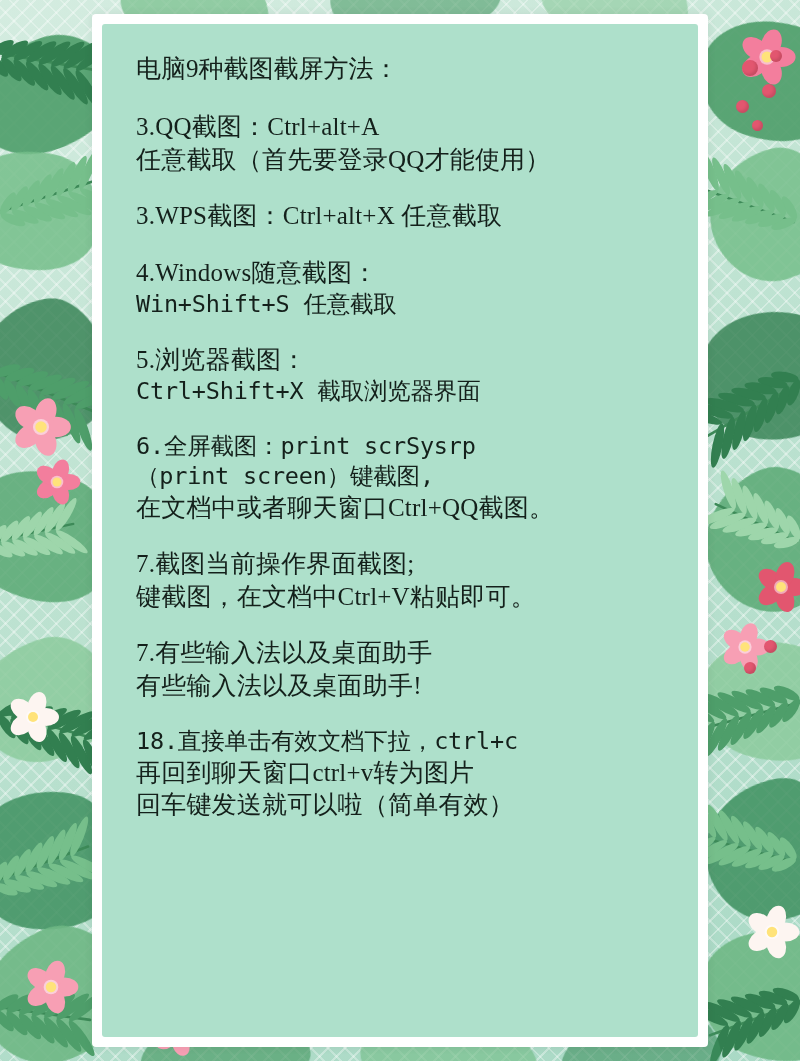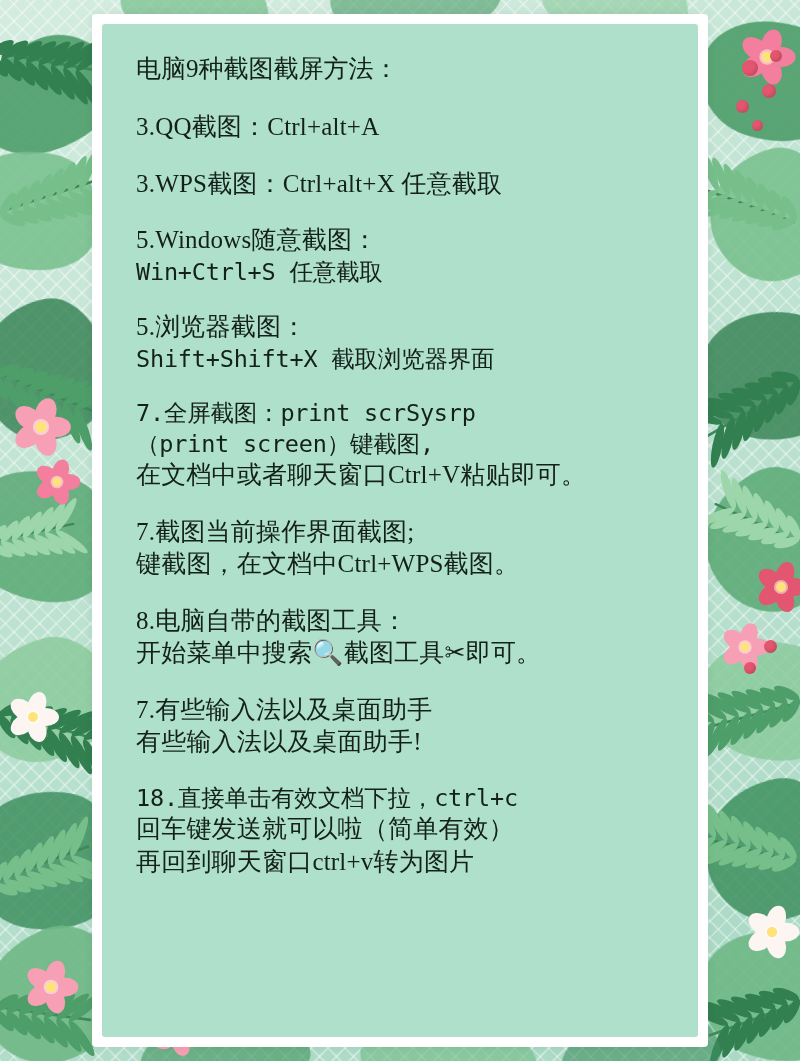--- a/index.html
+++ b/index.html
@@ -503,60 +503,57 @@
     </div>
 
   <div id="card">
     <div id="panel">
       <div id="content">
 
         <div class="title">电脑9种截图截屏方法：</div>
 
         <div class="item">
           <span class="line">3.QQ截图：Ctrl+alt+A</span>
+          <span class="line">任意截取（首先要登录QQ才能使用）</span>
         </div>
 
 
         <div class="item">
           <span class="line">3.WPS截图：Ctrl+alt+X 任意截取</span>
         </div>
 
         <div class="item">
-          <span class="line">5.Windows随意截图：</span>
-          <span class="mono">Win+Ctrl+S 任意截取</span>
+          <span class="line">4.Windows随意截图：</span>
+          <span class="mono">Win+Shift+S 任意截取</span>
         </div>
 
         <div class="item">
           <span class="line">5.浏览器截图：</span>
-          <span class="mono">Shift+Shift+X 截取浏览器界面</span>
-        </div>
-
-        <div class="item">
-          <span class="mono">7.全屏截图：print scrSysrp</span>
+          <span class="mono">Ctrl+Shift+X 截取浏览器界面</span>
+        </div>
+
+        <div class="item">
+          <span class="mono">6.全屏截图：print scrSysrp</span>
           <span class="mono">（print screen）键截图,</span>
-          <span class="line">在文档中或者聊天窗口Ctrl+V粘贴即可。</span>
+          <span class="line">在文档中或者聊天窗口Ctrl+QQ截图。</span>
         </div>
 
         <div class="item">
           <span class="line">7.截图当前操作界面截图;</span>
-          <span class="line">键截图，在文档中Ctrl+WPS截图。</span>
-        </div>
-
-        <div class="item">
-          <span class="line">8.电脑自带的截图工具：</span>
-          <span class="line">开始菜单中搜索🔍截图工具✂即可。</span>
-        </div>
+          <span class="line">键截图，在文档中Ctrl+V粘贴即可。</span>
+        </div>
+
 
         <div class="item">
           <span class="line">7.有些输入法以及桌面助手</span>
           <span class="line">有些输入法以及桌面助手!</span>
         </div>
 
         <div class="item">
           <span class="mono">18.直接单击有效文档下拉，ctrl+c</span>
+          <span class="line">再回到聊天窗口ctrl+v转为图片</span>
           <span class="line">回车键发送就可以啦（简单有效）</span>
-          <span class="line">再回到聊天窗口ctrl+v转为图片</span>
         </div>
 
       </div>
     </div>
   </div>
 </div>
 
 </body></html>

